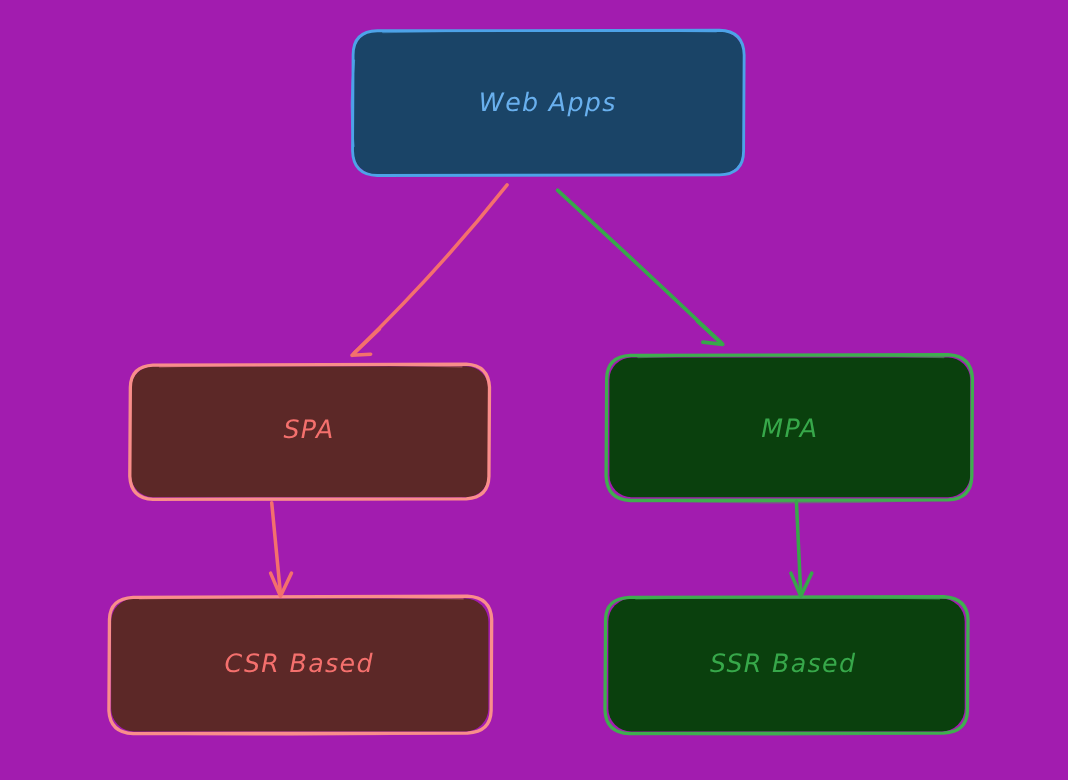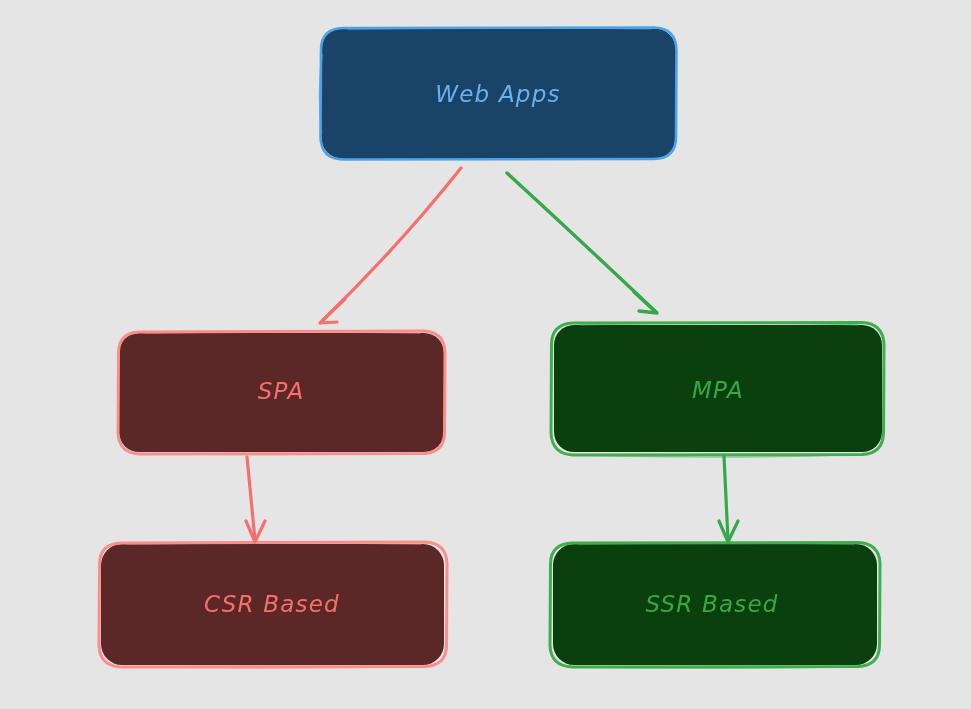--- a/index.html
+++ b/index.html
@@ -53,21 +53,21 @@
   }
   .edge-head {
     fill: none;
     stroke-linecap: round;
     stroke-linejoin: round;
   }
 </style>
 </head>
 <body style="background: rgb(17, 17, 17);">
 
-<div id="canvas" style="background: #e5e5e5;">
+<div id="canvas" style="background: #a21caf;">
   <svg class="diagram" viewBox="0 0 971 709" xmlns="http://www.w3.org/2000/svg">
 
     <g>
       <rect class="node-shape" x="321" y="28" width="355" height="131" rx="22" ry="22" fill="#1a4467"></rect>
       <path class="rough-stroke" d="M343,28 L654,27.5 Q676,28 676.5,50 L676,137 Q676,158.5 654,159 L343,159.5 Q321,159 320.5,137 L321,50 Q321,28.5 343,28 Z" stroke="#4da3e8" stroke-width="2.6"></path>
       <path class="rough-stroke" d="M322,55 Q317.5,95 321.5,133" stroke="#4da3e8" stroke-width="1.7" opacity="0.78"></path>
       <path class="rough-stroke" d="M348,29.5 Q500,26.5 651,29" stroke="#4da3e8" stroke-width="1.3" opacity="0.5"></path>
       <text class="node-label" x="498" y="95" fill="#69b0ee">Web Apps</text>
     </g>
 

